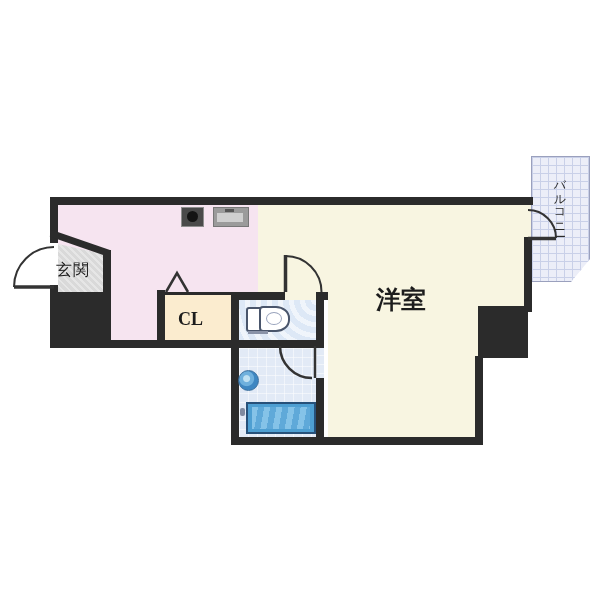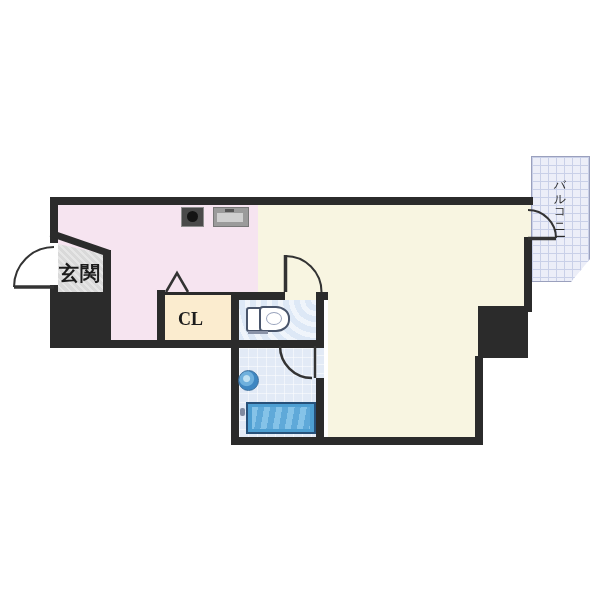--- a/index.html
+++ b/index.html
@@ -20,21 +20,21 @@
   .balcony{background:var(--c-balcony,#eceef8);
      background-image:repeating-linear-gradient(to right,var(--c-balcony-line,#c9d0e8) 0 1px,transparent 1px 8px),
                       repeating-linear-gradient(to bottom,var(--c-balcony-line,#c9d0e8) 0 1px,transparent 1px 8px);
      border:1px solid #9aa0bd;
      clip-path:polygon(0 0,100% 0,100% calc(100% - 23px),calc(100% - 19px) 100%,0 100%);}
   
   .wall{background:var(--c-wall,#2b2b2b);}
   .pillar{background:var(--c-wall,#2b2b2b);}
   
   .jp{color:#1c1c1c;}
-  .lbl-entrance{font-size:20px;font-weight:bold;text-align:center;letter-spacing:1px;}
+  .lbl-entrance{font-size:16px;font-weight:normal;letter-spacing:1px;}
   .lbl-closet{font-family:"Liberation Serif","DejaVu Serif",serif;font-size:18px;font-weight:bold;}
   .lbl-room{font-family:"Liberation Serif","DejaVu Serif",serif;font-size:25px;font-weight:bold;text-align:center;line-height:1.1;}
   .lbl-balcony{writing-mode:vertical-rl;font-size:12px;letter-spacing:1px;color:#2a2a2a;}
   
   .stove{background:#4a4a4a;border:1px solid #8e8e8e;}
   .stove .burner{position:absolute;left:5px;top:3px;width:11px;height:11px;border-radius:50%;background:#141414;}
   .sink{background:#9b9b9b;border:1px solid #777;}
   .sink .basin{position:absolute;left:3px;top:5px;width:26px;height:9px;background:#cfcfcf;}
   .sink .faucet{position:absolute;left:11px;top:1px;width:9px;height:3px;background:#555;}
   .toilet-tank{background:#fff;border:2px solid var(--c-fixture,#49556b);border-radius:3px;}
@@ -117,15 +117,16 @@
 
   <div class="abs basin-circle" style="left:238px;top:370px;width:19px;height:19px;"></div>
   <div class="abs tap" style="left:240px;top:408px;width:5px;height:8px;"></div>
   <div class="abs tub" style="left:246px;top:402px;width:66px;height:28px;">
     <div class="water"></div>
   </div>
 
   <div class="abs jp lbl-entrance" style="left:56px;top:260px;width:48px;">玄関</div>
   <div class="abs jp lbl-closet" style="left:178px;top:309px;width:48px;">CL</div>
   <div class="abs jp lbl-room" style="left:355px;top:286px;width:92px;">
+    <div>洋室</div>
   </div>
 
 </div>
 
 </body></html>

